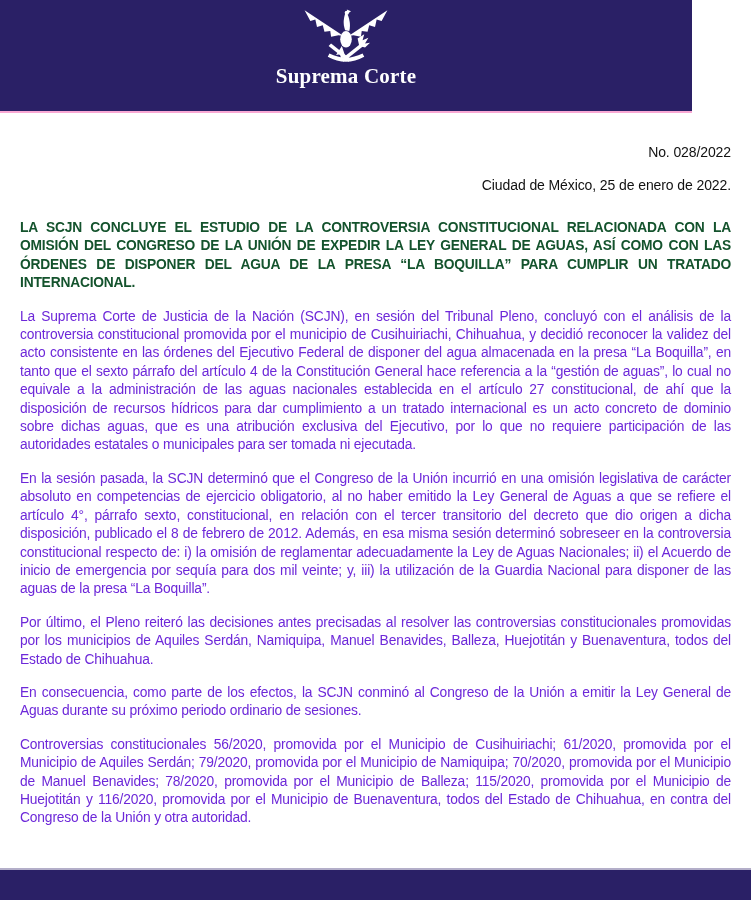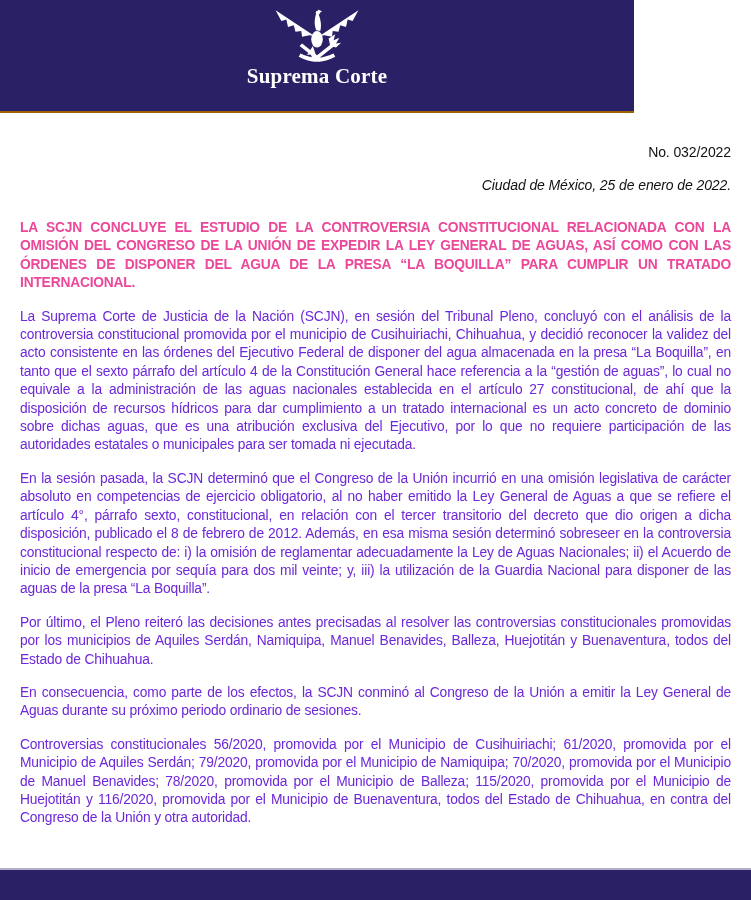--- a/index.html
+++ b/index.html
@@ -13,24 +13,24 @@
     height: 900px;
     background: #ffffff;
     overflow: hidden;
     font-family: "Liberation Sans", sans-serif;
     color: #111111;
   }
   
   .header-band {
     position: absolute;
     top: 0; left: 0;
-    width: 634px;
+    width: 692px;
     height: 111px;
     background: #2a2066;
-    border-bottom: 2px solid #a16207;
+    border-bottom: 2px solid #f9a8d4;
     text-align: center;
   }
   .eagle {
     display: block;
     margin: 7px auto 0 auto;
   }
   .org1 {
     font-family: "Liberation Serif", serif;
     font-weight: bold;
     font-size: 21px;
@@ -57,30 +57,29 @@
     font-size: 14px;
     line-height: 18px;
     letter-spacing: -0.1px;
   }
   .dateline {
     margin-top: 15px;
     text-align: right;
     font-size: 14px;
     line-height: 18px;
     letter-spacing: -0.1px;
-    font-style: italic;
   }
   .headline {
     margin: 25px 0 14px 0;
     font-size: 13.8px;
     font-weight: bold;
     line-height: 18.4px;
     text-align: justify;
     letter-spacing: -0.2px;
-    color: #ec4899;
+    color: #14532d;
   }
   .body-par {
     margin: 15px 0 0 0;
     font-size: 13.8px;
     line-height: 18.4px;
     text-align: justify;
     letter-spacing: -0.15px;
     color: #6d28d9;
   }
   .disclaimer {
@@ -127,21 +126,21 @@
 
         <path d="M38,60 q22,12 44,0 l-2,-4 q-20,10 -40,0 z"></path>
 
         <path d="M74,38 l8,-5 -2,7 7,-3 -4,7 6,-1 -6,6 -7,-2 z"></path>
       </g>
     </svg>
     <div class="org1">Suprema Corte</div>
   </header>
 
   <main class="content">
-    <div class="docnum">No. 032/2022</div>
+    <div class="docnum">No. 028/2022</div>
     <div class="dateline">Ciudad de México, 25 de enero de 2022.</div>
 
     <h1 class="headline">LA SCJN CONCLUYE EL ESTUDIO DE LA CONTROVERSIA CONSTITUCIONAL RELACIONADA CON LA OMISIÓN DEL CONGRESO DE LA UNIÓN DE EXPEDIR LA LEY GENERAL DE AGUAS, ASÍ COMO CON LAS ÓRDENES DE DISPONER DEL AGUA DE LA PRESA “LA BOQUILLA” PARA CUMPLIR UN TRATADO INTERNACIONAL.</h1>
 
     <p class="body-par">La Suprema Corte de Justicia de la Nación (SCJN), en sesión del Tribunal Pleno, concluyó con el análisis de la controversia constitucional promovida por el municipio de Cusihuiriachi, Chihuahua, y decidió reconocer la validez del acto consistente en las órdenes del Ejecutivo Federal de disponer del agua almacenada en la presa “La Boquilla”, en tanto que el sexto párrafo del artículo 4 de la Constitución General hace referencia a la “gestión de aguas”, lo cual no equivale a la administración de las aguas nacionales establecida en el artículo 27 constitucional, de ahí que la disposición de recursos hídricos para dar cumplimiento a un tratado internacional es un acto concreto de dominio sobre dichas aguas, que es una atribución exclusiva del Ejecutivo, por lo que no requiere participación de las autoridades estatales o municipales para ser tomada ni ejecutada.</p>
     <p class="body-par">En la sesión pasada, la SCJN determinó que el Congreso de la Unión incurrió en una omisión legislativa de carácter absoluto en competencias de ejercicio obligatorio, al no haber emitido la Ley General de Aguas a que se refiere el artículo 4°, párrafo sexto, constitucional, en relación con el tercer transitorio del decreto que dio origen a dicha disposición, publicado el 8 de febrero de 2012. Además, en esa misma sesión determinó sobreseer en la controversia constitucional respecto de: i) la omisión de reglamentar adecuadamente la Ley de Aguas Nacionales; ii) el Acuerdo de inicio de emergencia por sequía para dos mil veinte; y, iii) la utilización de la Guardia Nacional para disponer de las aguas de la presa “La Boquilla”.</p>
     <p class="body-par">Por último, el Pleno reiteró las decisiones antes precisadas al resolver las controversias constitucionales promovidas por los municipios de Aquiles Serdán, Namiquipa, Manuel Benavides, Balleza, Huejotitán y Buenaventura, todos del Estado de Chihuahua.</p>
     <p class="body-par">En consecuencia, como parte de los efectos, la SCJN conminó al Congreso de la Unión a emitir la Ley General de Aguas durante su próximo periodo ordinario de sesiones.</p>
     <p class="body-par">Controversias constitucionales 56/2020, promovida por el Municipio de Cusihuiriachi; 61/2020, promovida por el Municipio de Aquiles Serdán; 79/2020, promovida por el Municipio de Namiquipa; 70/2020, promovida por el Municipio de Manuel Benavides; 78/2020, promovida por el Municipio de Balleza; 115/2020, promovida por el Municipio de Huejotitán y 116/2020, promovida por el Municipio de Buenaventura, todos del Estado de Chihuahua, en contra del Congreso de la Unión y otra autoridad.</p>
 

